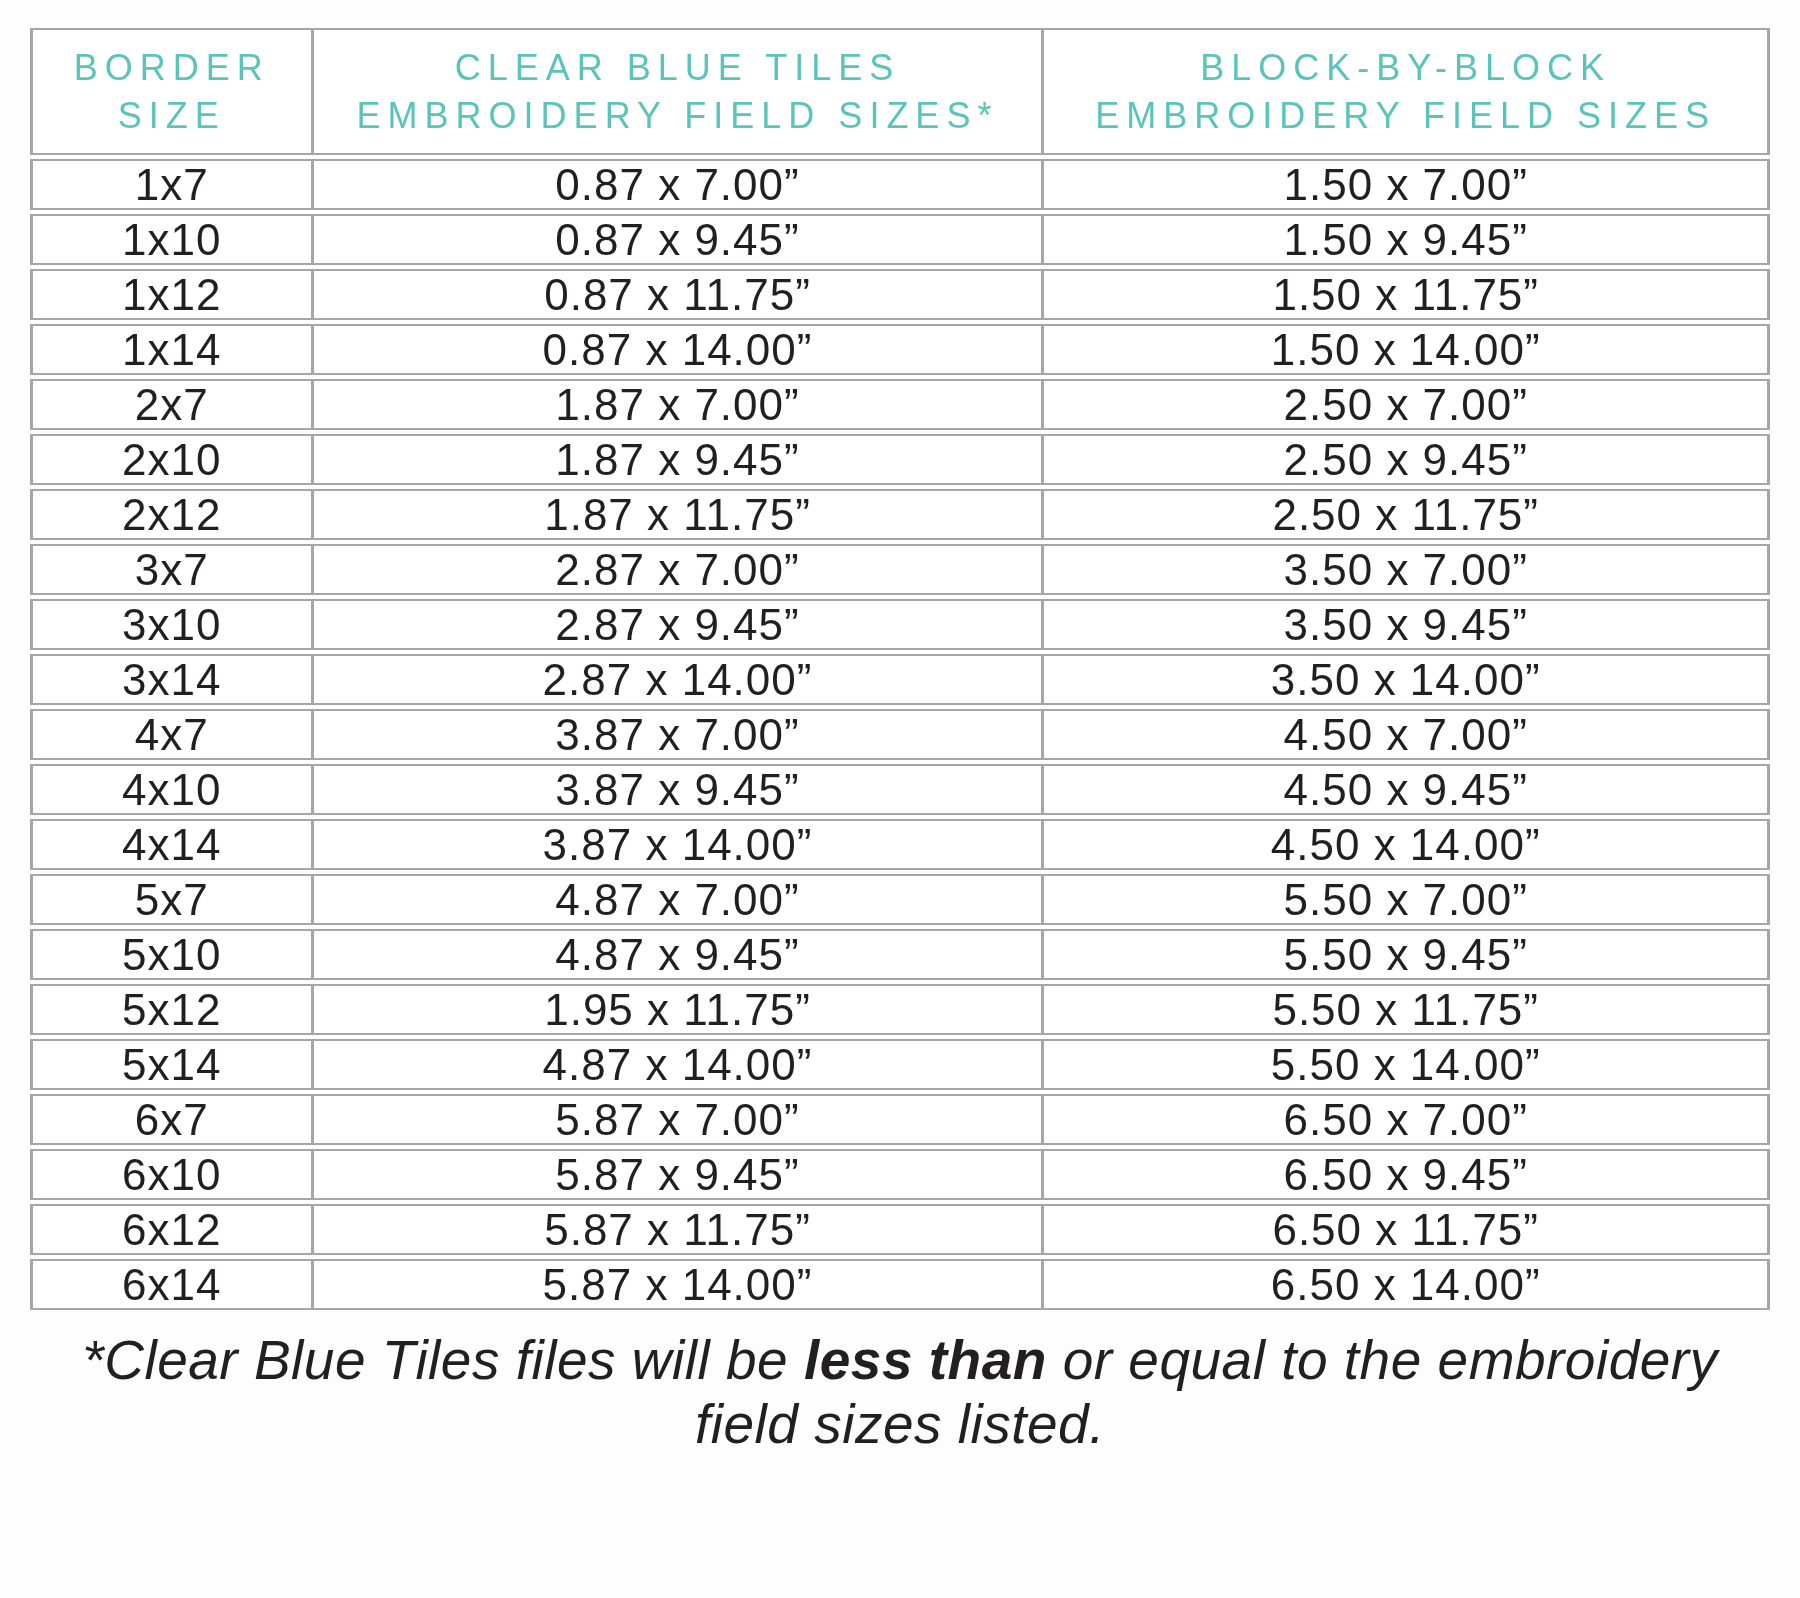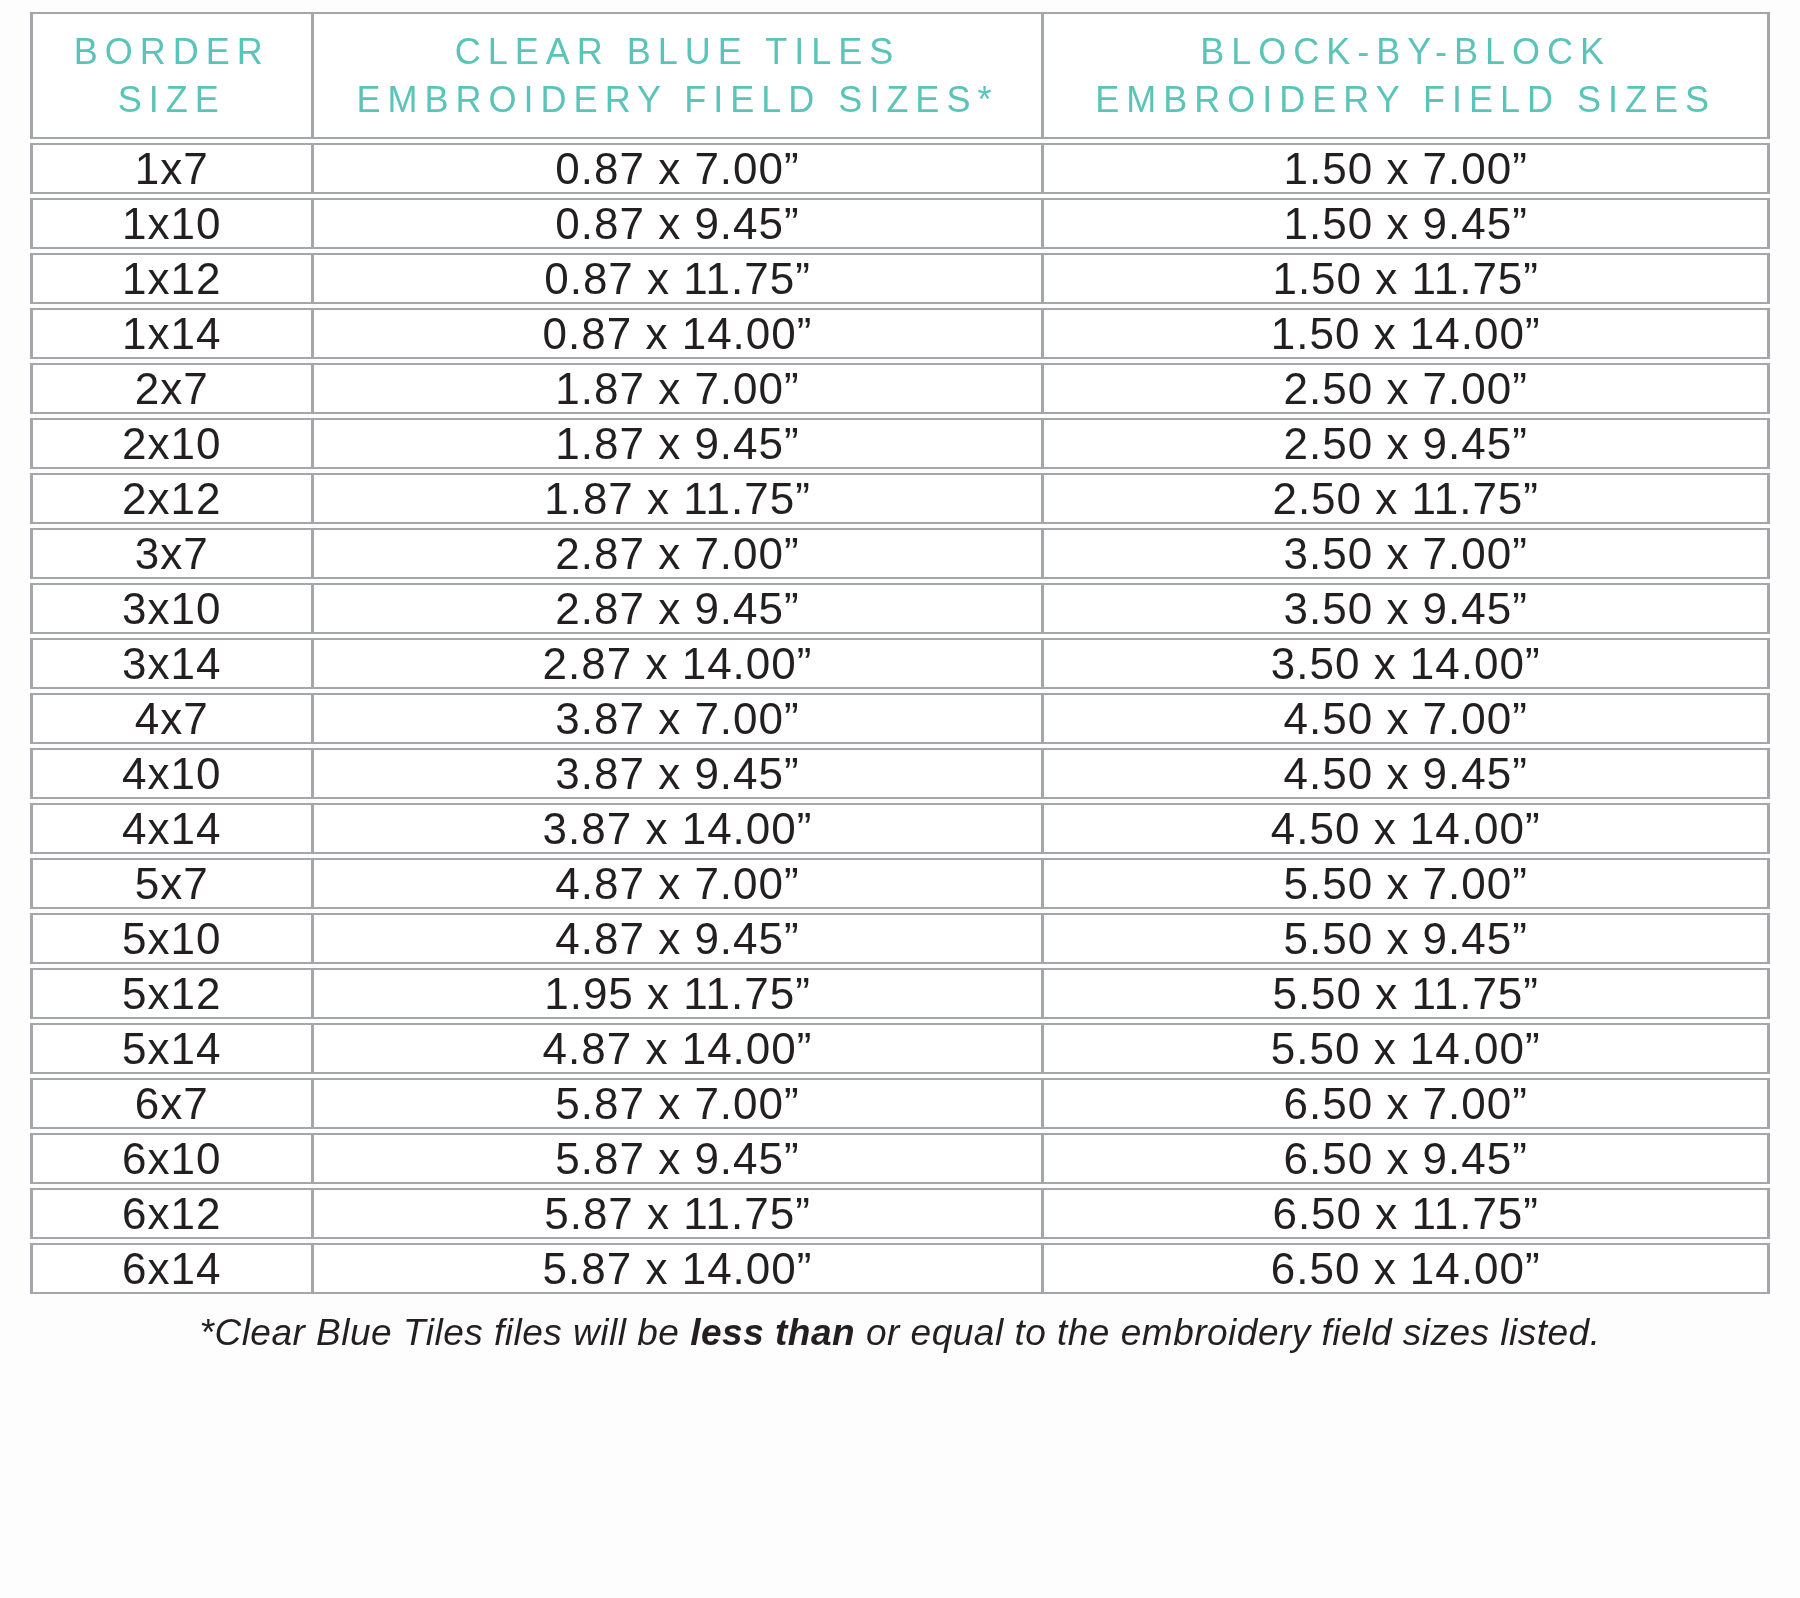--- a/index.html
+++ b/index.html
@@ -10,21 +10,21 @@
     --cell:#ffffff;
   }
   *{ box-sizing:border-box; }
   html,body{ margin:0; padding:0; }
   body{
     width:1800px; height:1598px;
     background:var(--bg);
     font-family:"Liberation Sans", sans-serif;
     overflow:hidden;
   }
-  .page{ padding:8px 30px 0 30px; }
+  .page{ padding:24px 30px 0 30px; }
 
   table.size-table{
     width:100%;
     border-collapse:separate;
     border-spacing:0 4px;
     table-layout:fixed;
   }
   col.c1{ width:16.3%; }
   col.c2{ width:42%; }
   col.c3{ width:41.7%; }
@@ -53,21 +53,21 @@
     font-size:44px;
     height:51px;
     line-height:1;
     padding:0;
     letter-spacing:1px;
   }
   .footnote{
     margin-top:14px;
     text-align:center;
     font-style:italic;
-    font-size:37px;
+    font-size:55px;
     color:var(--ink);
     letter-spacing:0.5px;
   }
   .footnote b{ font-weight:bold; }
 </style>
 </head>
 <body>
 
 <div class="page">
   <table class="size-table">

